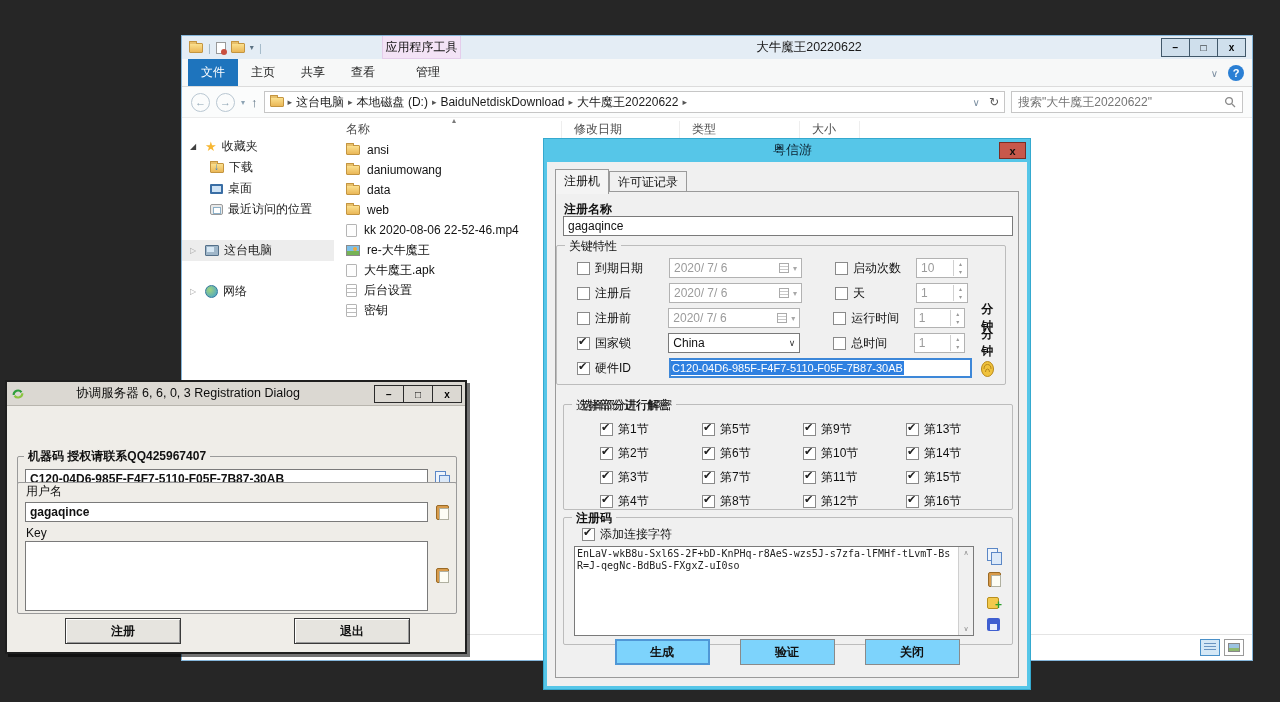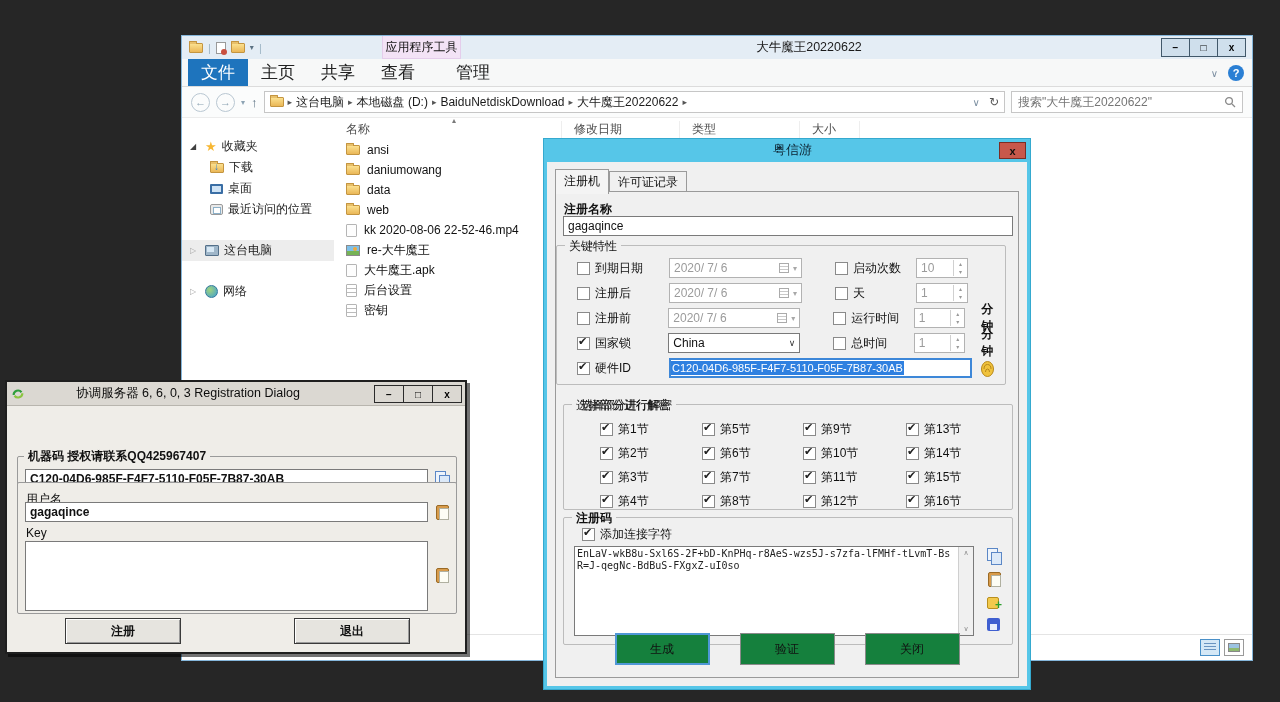--- a/index.html
+++ b/index.html
@@ -23,21 +23,21 @@
   .apptools { position:absolute; left:200px; top:0; width:79px; height:23px; line-height:23px;
     text-align:center; background:#f3e3f6; border:1px solid #e4cdeb; border-top:none; font-size:12px; }
   .exp-title { position:absolute; left:50%; top:0; transform:translateX(calc(-50% + 92px));
     line-height:23px; font-size:12.5px; color:#1b1b1b; white-space:nowrap; }
   .winbtns { position:absolute; right:6px; top:2px; display:flex; }
   .winbtn { width:29px; height:19px; background:#cfdfec; border:1px solid #41586a; margin-left:-1px;
     display:flex; align-items:center; justify-content:center; font-size:10px; font-weight:bold; color:#000; }
   
   .ribbon { height:28px; background:#f7f8f8; border-bottom:1px solid #dcdcdc; position:relative;
     display:flex; align-items:stretch; }
-  .rtab { padding:0 13px; line-height:27px; font-size:17px; color:#222; }
+  .rtab { padding:0 13px; line-height:27px; font-size:12px; color:#222; }
   .rtab.file { background:#1e74bd; color:#fff; margin-left:6px; }
   .rtab.manage { margin-left:15px; }
   .ribbon-right { position:absolute; right:8px; top:0; height:28px; display:flex; align-items:center; gap:10px; }
   .chev { color:#7b8ea0; font-size:10px; }
   .helpbtn { width:16px; height:16px; border-radius:50%; background:#2a7fd4; color:#fff; font-weight:bold;
     font-size:11px; display:flex; align-items:center; justify-content:center; }
   
   .addr-row { height:31px; background:#fbfcfc; display:flex; align-items:center; gap:6px; padding:0 9px;
     border-bottom:1px solid #ececec; }
   .navbtn { width:19px; height:19px; border:1px solid #b9c7d2; border-radius:50%; color:#8da3b3;
@@ -161,22 +161,22 @@
   .ic16 { width:16px; height:16px; position:relative; }
   .ic-copy::before { content:""; position:absolute; left:1px; top:0; width:9px; height:11px; background:#eef4fb; border:1px solid #5b87c6; }
   .ic-copy::after  { content:""; position:absolute; left:5px; top:4px; width:9px; height:11px; background:#dce9f8; border:1px solid #5b87c6; }
   .ic-paste::before { content:""; position:absolute; left:2px; top:1px; width:11px; height:13px; background:#d89b4a; border:1px solid #9a6a25; border-radius:2px; }
   .ic-paste::after { content:""; position:absolute; left:5px; top:4px; width:8px; height:10px; background:#fdfdf4; border:1px solid #b0b0a0; }
   .ic-addkey::before { content:""; position:absolute; left:1px; top:3px; width:10px; height:10px; background:#f2c94c; border:1px solid #b98f1e; border-radius:2px; }
   .ic-addkey::after { content:"+"; position:absolute; right:0; bottom:-1px; color:#2c9e2c; font-weight:bold; font-size:12px; line-height:1; }
   .ic-save::before { content:""; position:absolute; left:1px; top:1px; width:13px; height:13px; background:#3f5fd0; border-radius:2px; }
   .ic-save::after { content:""; position:absolute; left:4px; top:7px; width:7px; height:6px; background:#e8eefc; }
   .kg-buttons { position:absolute; left:0; right:0; bottom:12px; display:flex; justify-content:center; gap:30px; }
-  .kbtn { width:95px; height:32px; background:#15803d; border:1px solid #8a8a8a; display:flex;
-    align-items:center; justify-content:center; font-weight:normal; }
+  .kbtn { width:95px; height:26px; background:#7dd3fc; border:1px solid #8a8a8a; display:flex;
+    align-items:center; justify-content:center; font-weight:bold; }
   .kbtn.focus { border:2px solid #4f97d6; }
 
   
   #regdlg { position:absolute; left:5px; top:380px; width:462px; height:274px; background:#efede8;
     border:2px solid #1f1f1f; box-shadow:3px 3px 0 rgba(0,0,0,.55); z-index:2; }
   .rd-titlebar { height:24px; background:#dbd8d2; border-bottom:1px solid #b8b5ae; display:flex;
     align-items:center; padding:0 4px; position:relative; }
   .rd-title { position:absolute; left:0; right:96px; text-align:center; font-size:12.5px; color:#0c0c0c; }
   .rd-btns { position:absolute; right:3px; top:3px; display:flex; }
   .rd-btn { width:30px; height:18px; background:#dbd8d2; border:1px solid #2b2b2b; margin-left:-1px;
@@ -358,21 +358,21 @@
       <div class="rd-btn">□</div>
       <div class="rd-btn">x</div>
     </div>
   </div>
   <div class="rd-group" id="rd-machine">
     <div class="rd-gb-label">机器码  授权请联系QQ425967407</div>
     <div class="rd-input" id="rd-mcode">C120-04D6-985F-F4F7-5110-F05F-7B87-30AB</div>
     <span class="rd-iconbox ic16 ic-copy" style="right:6px; top:14px;"></span>
   </div>
   <div class="rd-group" id="rd-userbox">
-    <div class="rd-lbl" style="left:8px; top:8px;">用户名</div>
+    <div class="rd-lbl" style="left:8px; top:0;">用户名</div>
     <div class="rd-input" style="left:7px; top:19px; width:403px;">gagaqince</div>
     <span class="rd-iconbox ic16 ic-paste" style="right:6px; top:21px;"></span>
     <div class="rd-lbl" style="left:8px; top:43px;">Key</div>
     <div class="rd-key" style="top:58px;"></div>
     <span class="rd-iconbox ic16 ic-paste" style="right:6px; top:84px;"></span>
   </div>
   <div class="rd-buttons">
     <div class="rbtn">注册</div>
     <div class="rbtn">退出</div>
   </div>

